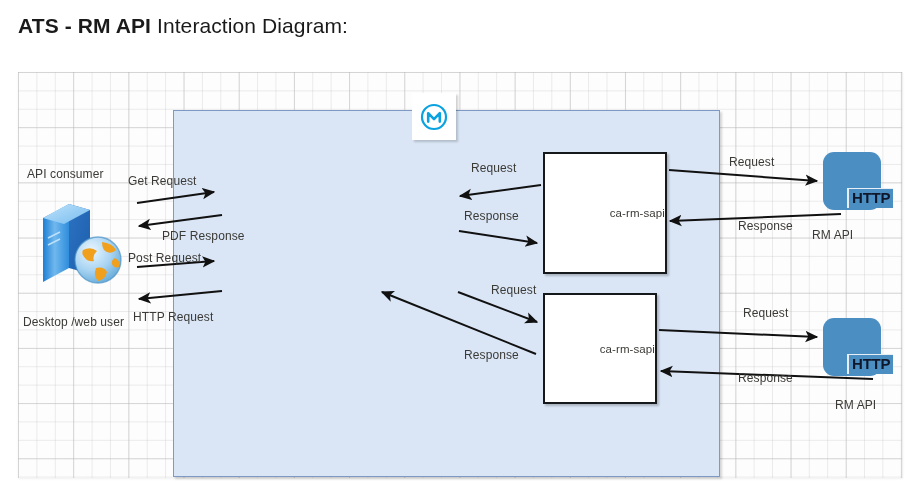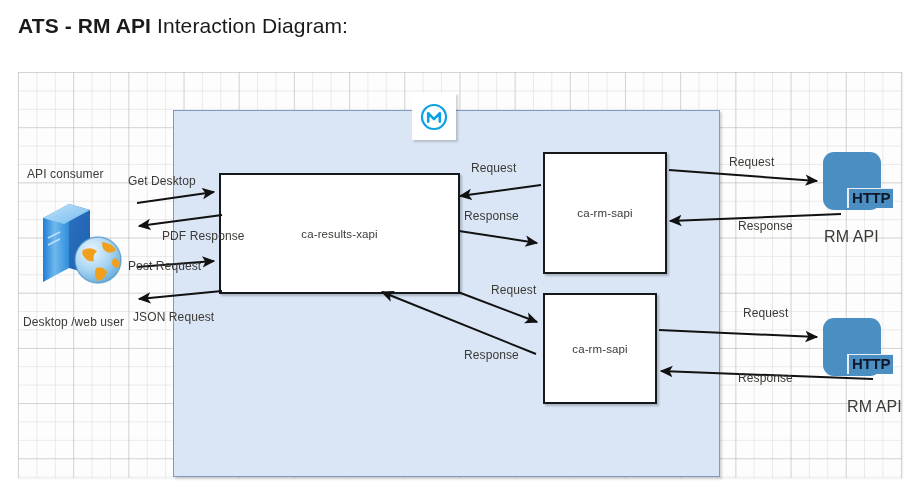--- a/index.html
+++ b/index.html
@@ -32,31 +32,31 @@
             background:#dae6f6;border:1px solid #7d99c4;
             box-shadow:2px 2px 2px rgba(0,0,0,.16);}
   .mule-logo{position:absolute;left:412px;top:93px;width:44px;height:47px;
              background:#ffffff;box-shadow:2px 2px 2px rgba(0,0,0,.18);
              display:flex;align-items:center;justify-content:center;}
   .mule-logo svg{display:block;}
 
   
   .pbox{position:absolute;background:#ffffff;border:2px solid #16191c;
         box-shadow:2px 2px 2px rgba(0,0,0,.22);
-        display:flex;align-items:center;justify-content:center;}
+        display:flex;align-items:center;justify-content:flex-end;}
   .pbox span{font-size:11.5px;color:#3b3a36;letter-spacing:.1px;}
 
   #box-xapi{left:219px;top:173px;width:237px;height:117px;}
   #box-sapi-top{left:543px;top:152px;width:120px;height:118px;}
   #box-sapi-bottom{left:543px;top:293px;width:110px;height:107px;}
 
   
   .lbl{position:absolute;font-size:12px;color:#3b3a36;white-space:nowrap;
        letter-spacing:.1px;}
-  .lbl.small{font-size:16px;margin-left:12px;}
+  .lbl.small{font-size:12px;}
 
   
   .http-ep{position:absolute;width:58px;height:60px;}
   .http-ep .sq{position:absolute;left:0;top:0;width:58px;height:58px;
                background:#4a8ec2;border-radius:11px;}
   .http-ep .badge{position:absolute;left:24px;top:36px;
                   background:#4a8ec2;color:#0f172a;font-size:15px;font-weight:bold;
                   padding:1px 3px 2px 3px;line-height:1.05;letter-spacing:-.2px;
                   border-left:2px solid #e8eef5;border-top:1px solid #e8eef5;}
 
@@ -80,23 +80,20 @@
 
   <div class="mule-box"></div>
 
   <div class="mule-logo">
     <svg width="28" height="28" viewBox="0 0 28 28" aria-hidden="true">
       <circle cx="14" cy="14" r="12" fill="none" stroke="#0aa2e0" stroke-width="2.2"></circle>
       <path d="M8.2 18.6 V10.2 L14 16.1 L19.8 10.2 V18.6" fill="none" stroke="#0aa2e0" stroke-width="2.6" stroke-linecap="round" stroke-linejoin="round"></path>
     </svg>
   </div>
 
-  <div class="pbox" id="box-xapi">
-    <span>ca-results-xapi</span>
-  </div>
   <div class="pbox" id="box-sapi-top">
     <span>ca-rm-sapi</span>
   </div>
   <div class="pbox" id="box-sapi-bottom">
     <span>ca-rm-sapi</span>
   </div>
 
   <div class="server-icon">
     <svg width="94" height="90" viewBox="0 0 94 90" aria-hidden="true">
       <defs>
@@ -168,24 +165,24 @@
       <path d="M841,214 L670,221"></path>
 
       <path d="M458,292 L537,322"></path>
       <path d="M536,354 L382,292"></path>
 
       <path d="M659,330 L817,337"></path>
       <path d="M873,379 L661,371"></path>
     </g>
   </svg>
 
-  <div class="lbl" style="left:128px;top:174px;">Get Desktop</div>
+  <div class="lbl" style="left:128px;top:174px;">Get Request</div>
   <div class="lbl" style="left:128px;top:229px;padding-left:34px;">PDF Response</div>
-  <div class="lbl" style="left:128px;top:251px;margin-top:8px;">Post Request</div>
-  <div class="lbl" style="left:133px;top:310px;">JSON Request</div>
+  <div class="lbl" style="left:128px;top:251px;">Post Request</div>
+  <div class="lbl" style="left:133px;top:310px;">HTTP Request</div>
 
   <div class="lbl" style="left:471px;top:161px;">Request</div>
   <div class="lbl" style="left:464px;top:209px;">Response</div>
 
   <div class="lbl" style="left:729px;top:155px;">Request</div>
   <div class="lbl" style="left:738px;top:219px;">Response</div>
 
   <div class="lbl" style="left:491px;top:283px;">Request</div>
   <div class="lbl" style="left:464px;top:348px;">Response</div>
 

